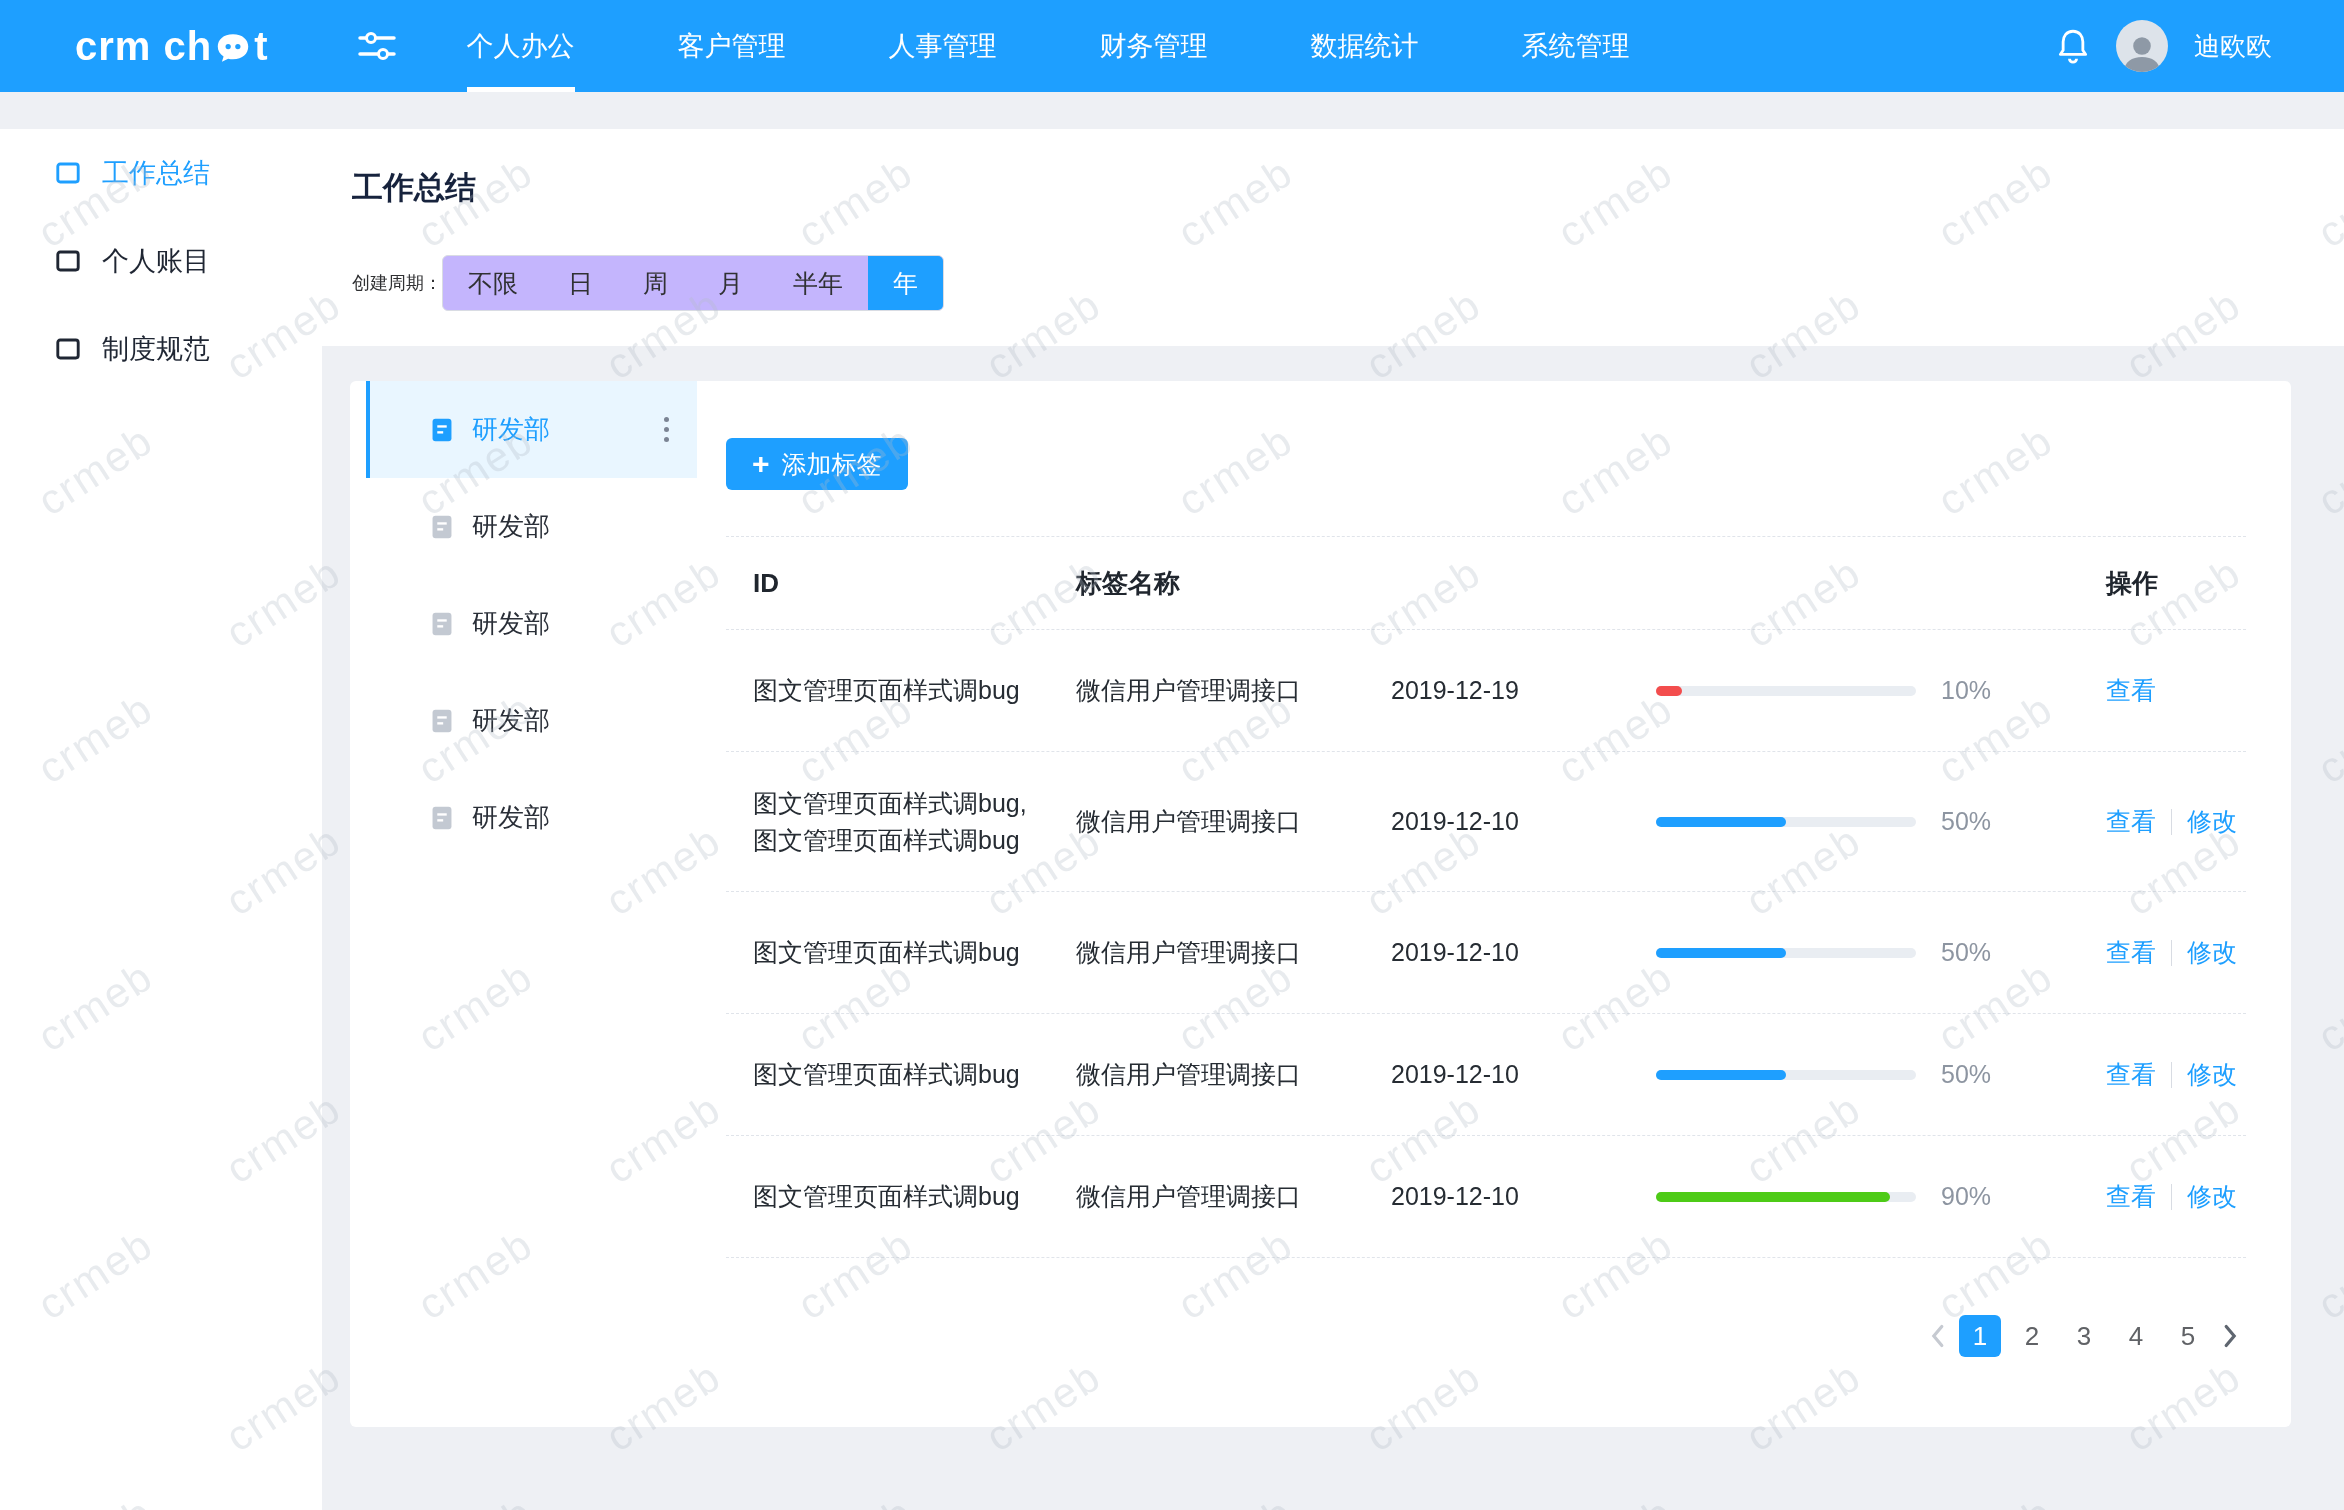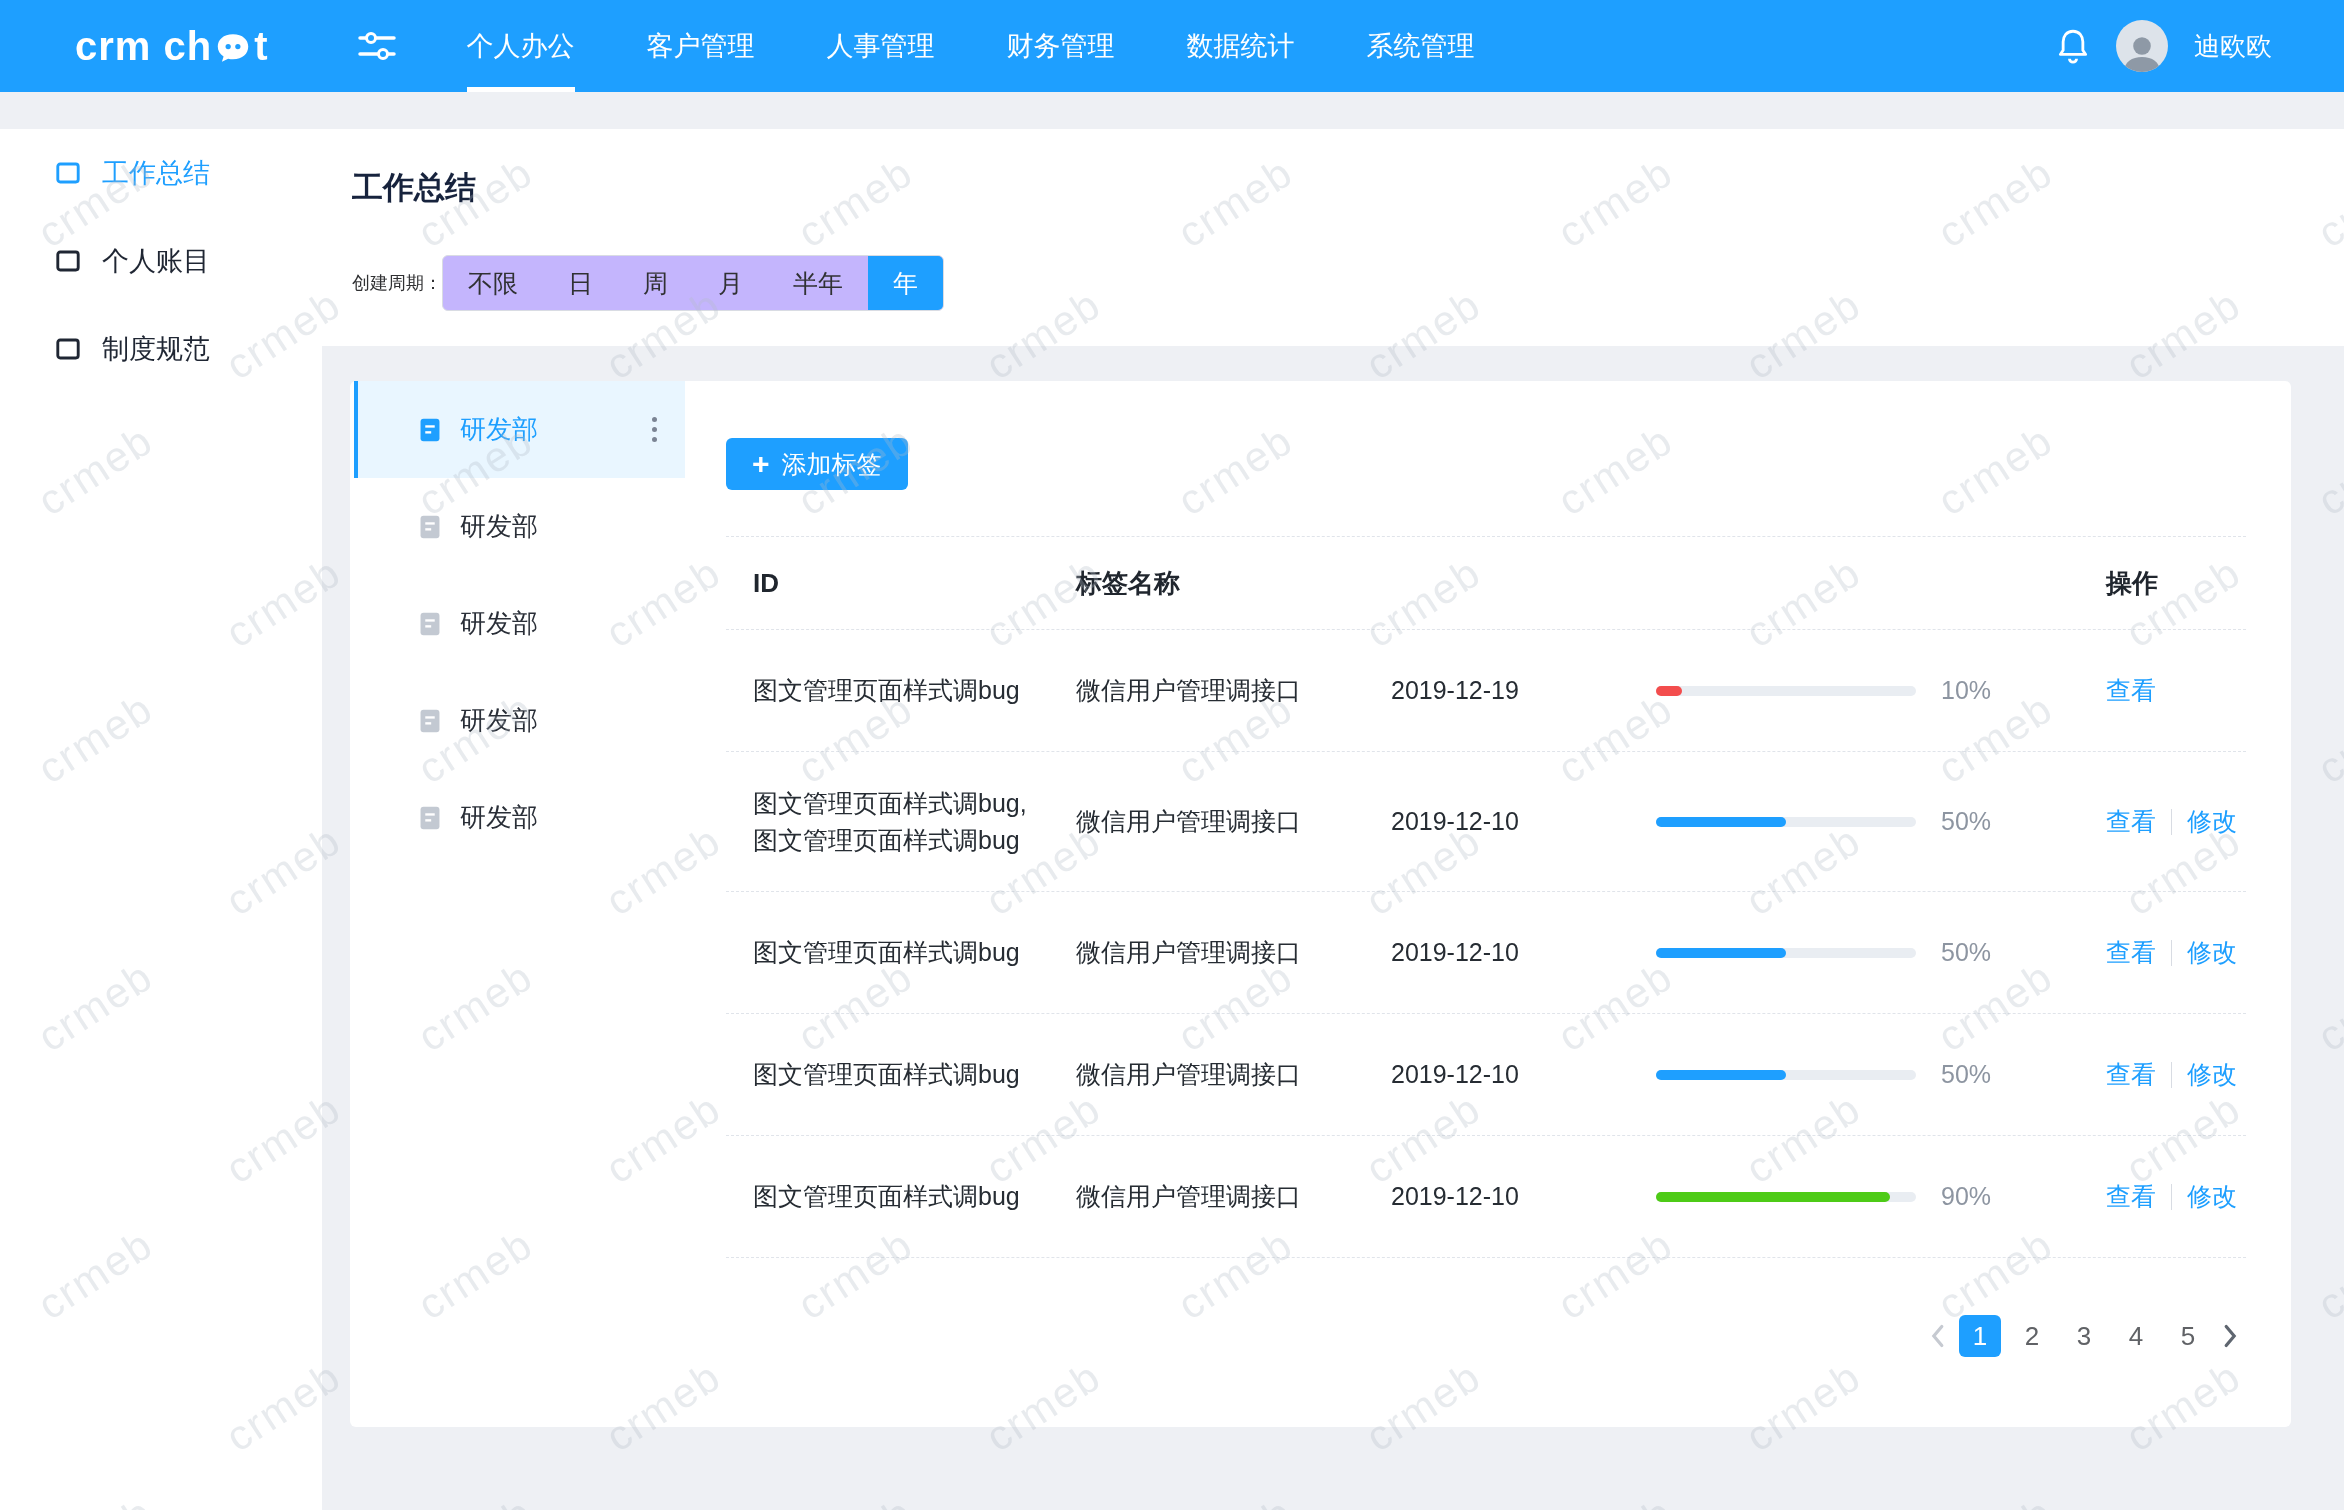--- a/index.html
+++ b/index.html
@@ -11,21 +11,21 @@
   }
   
   .header {
     position: absolute; top: 0; left: 0; right: 0; height: 92px;
     background: #1e9fff; color: #fff;
     display: flex; align-items: center; padding: 0 72px 0 75px; z-index: 5;
   }
   .logo { display: flex; align-items: center; font-size: 40px; font-weight: bold; letter-spacing: 1px; }
   .logo svg { margin: 4px 3px 0 3px; }
   .collapse { margin-left: 88px; display: flex; cursor: pointer; }
-  .nav { display: flex; height: 100%; margin-left: 70px; }
+  .nav { display: flex; height: 100%; margin-left: 70px; gap: 31px; }
   .nav-item { position: relative; display: flex; align-items: center; height: 100%;
     margin-right: 72px; font-size: 27px; cursor: pointer; white-space: nowrap; }
   .nav-item.active::after { content: ""; position: absolute; left: 0; right: 0; bottom: 0; height: 5px; background: #fff; }
   .header-right { margin-left: auto; display: flex; align-items: center; gap: 26px; }
   .bell { display: flex; cursor: pointer; }
   .avatar { width: 52px; height: 52px; border-radius: 50%; background: #dde3ea; overflow: hidden;
     display: flex; align-items: flex-end; justify-content: center; cursor: pointer; }
   .user-name { font-size: 26px; cursor: pointer; }
 
   
@@ -45,21 +45,21 @@
   .seg { display: flex; align-items: center; justify-content: center; padding: 0 25px;
     font-size: 25px; color: #303133; cursor: pointer; white-space: nowrap; }
   .seg.active { background: #1e9fff; color: #fff; }
   .date-box { margin-left: 20px; width: 378px; height: 56px; border: 1px solid #d9dce3; border-radius: 6px;
     display: flex; align-items: center; padding: 0 18px; font-size: 25px; color: #555d6b; background: #fff; cursor: pointer; }
   .date-box .date-text { flex: 1; text-align: center; }
 
   
   .card { position: absolute; top: 381px; left: 350px; width: 1941px; height: 1046px;
     background: #fff; border-radius: 6px; z-index: 2; }
-  .group-panel { position: absolute; top: 0; left: 4px; bottom: 0; width: 331px; }
+  .group-panel { position: absolute; top: 0; left: 16px; bottom: 0; width: 331px; }
   .group-item { display: flex; align-items: center; gap: 18px; height: 97px; padding: 0 22px 0 60px;
     border-left: 4px solid transparent; font-size: 26px; color: #2a2f38; cursor: pointer; }
   .group-item svg { flex: none; color: #c3c9d2; }
   .group-item.active { background: #e9f6ff; border-left-color: #1e9fff; color: #1e9fff; }
   .group-item.active svg { color: #1e9fff; }
   .dots { margin-left: auto; display: flex; flex-direction: column; gap: 5px; cursor: pointer; padding: 6px; }
   .dots i { width: 5px; height: 5px; border-radius: 50%; background: #7b8494; display: block; }
 
   .table-area { position: absolute; left: 331px; top: 0; right: 0; bottom: 0; padding: 57px 45px 0 45px; }
   .add-btn { display: inline-flex; align-items: center; gap: 12px; height: 52px; padding: 0 26px;

